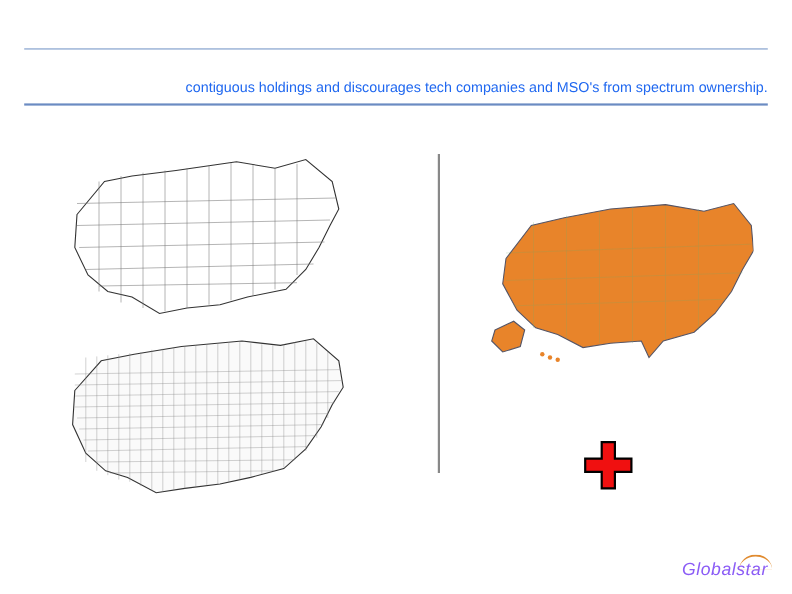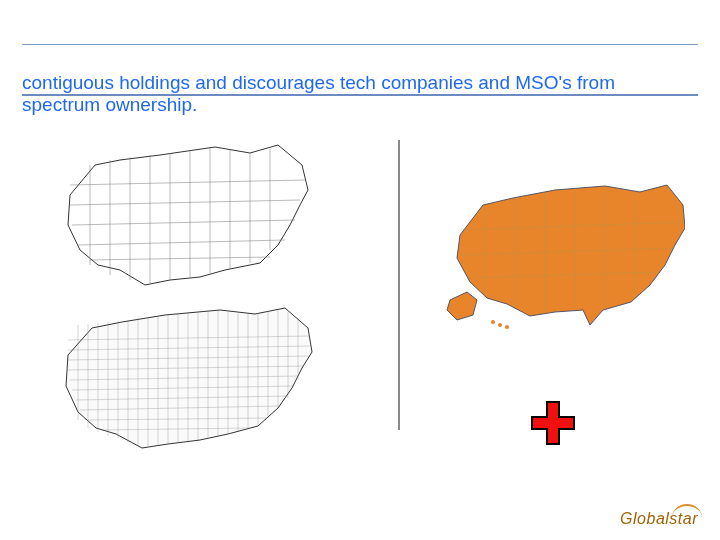--- a/index.html
+++ b/index.html
@@ -17,22 +17,23 @@
     left: 22px;
     right: 22px;
     height: 0;
     border-top: 1px solid #7a99c9;
   }
   .title-text {
     position: absolute;
     top: 72px;
     left: 22px;
     right: 22px;
-    font-size: 19px;
+    font-size: 13px;
     color: #2068f0;
+    text-align: right;
   }
   .rule-under {
     position: absolute;
     top: 94px;
     left: 22px;
     right: 22px;
     height: 0;
     border-top: 2px solid #6b8bc2;
   }
   .map-area {
@@ -63,21 +64,21 @@
     left: 530px;
     width: 46px;
     height: 46px;
   }
   .logo {
     position: absolute;
     bottom: 12px;
     right: 22px;
     font-size: 16px;
     font-weight: 400;
-    color: #a16207;
+    color: #8b5cf6;
     font-style: italic;
     font-family: Arial, sans-serif;
     letter-spacing: 0.5px;
     margin-top: 16px;
   }
   .logo .arc {
     position: absolute;
     top: -6px;
     right: -4px;
     width: 30px;

